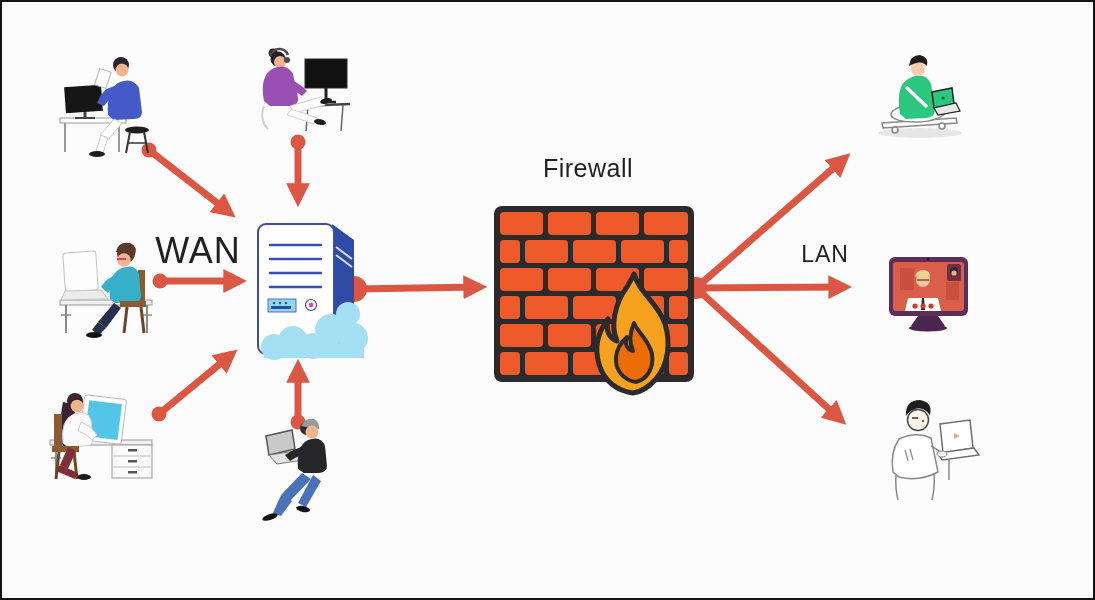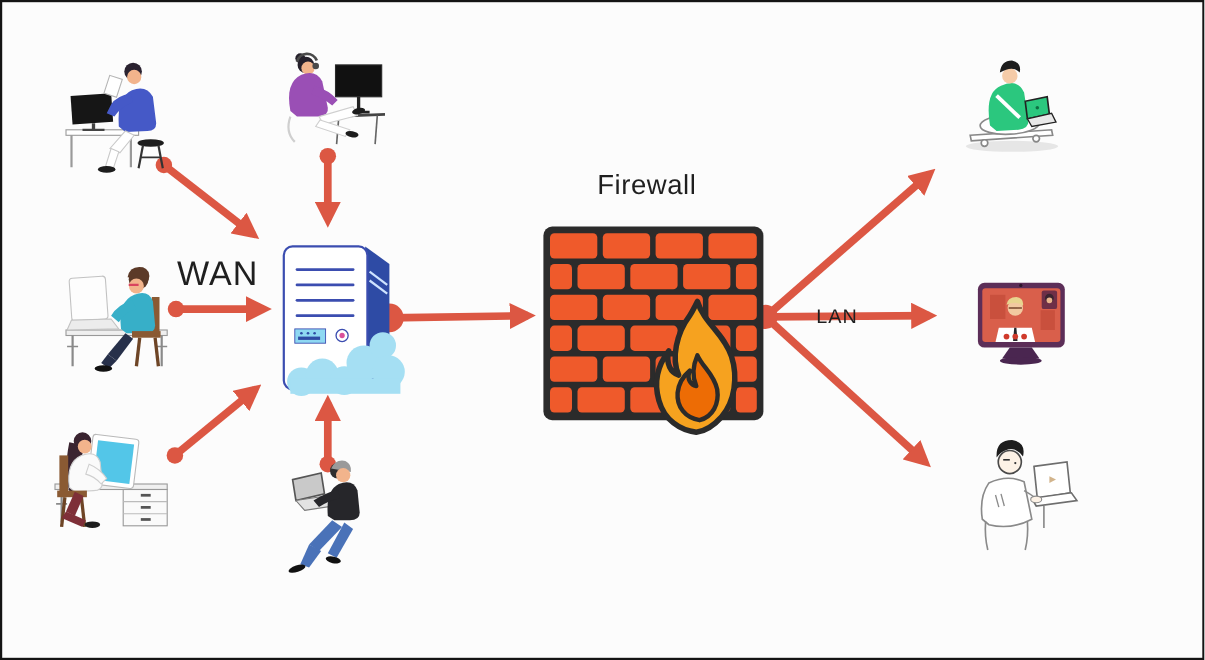--- a/index.html
+++ b/index.html
@@ -15,23 +15,23 @@
   #diagram-svg{position:absolute;left:0;top:0;}
   .diagram-label{
     position:absolute;
     color:#1F1F1F;
     text-align:center;
     font-weight:400;
     letter-spacing:1px;
     line-height:1;
     user-select:none;
   }
-  #wan-label{left:150px;top:231px;width:92px;font-size:31px;}
+  #wan-label{left:150px;top:231px;width:92px;font-size:36px;}
   #firewall-label{left:502px;top:154px;width:168px;font-size:25px;letter-spacing:0.5px;}
-  #lan-label{left:722px;top:241px;width:74px;font-size:18px;margin-top:36px;}
+  #lan-label{left:786px;top:241px;width:74px;font-size:23px;}
   .arrow-line{stroke:#DC5743;stroke-width:7;fill:none;}
   .arrow-dot{fill:#DC5743;}
 </style>
 </head>
 <body>
 
 <div id="canvas">
 
 <svg id="diagram-svg" width="1095" height="600" viewBox="0 0 1095 600">
   <defs>

